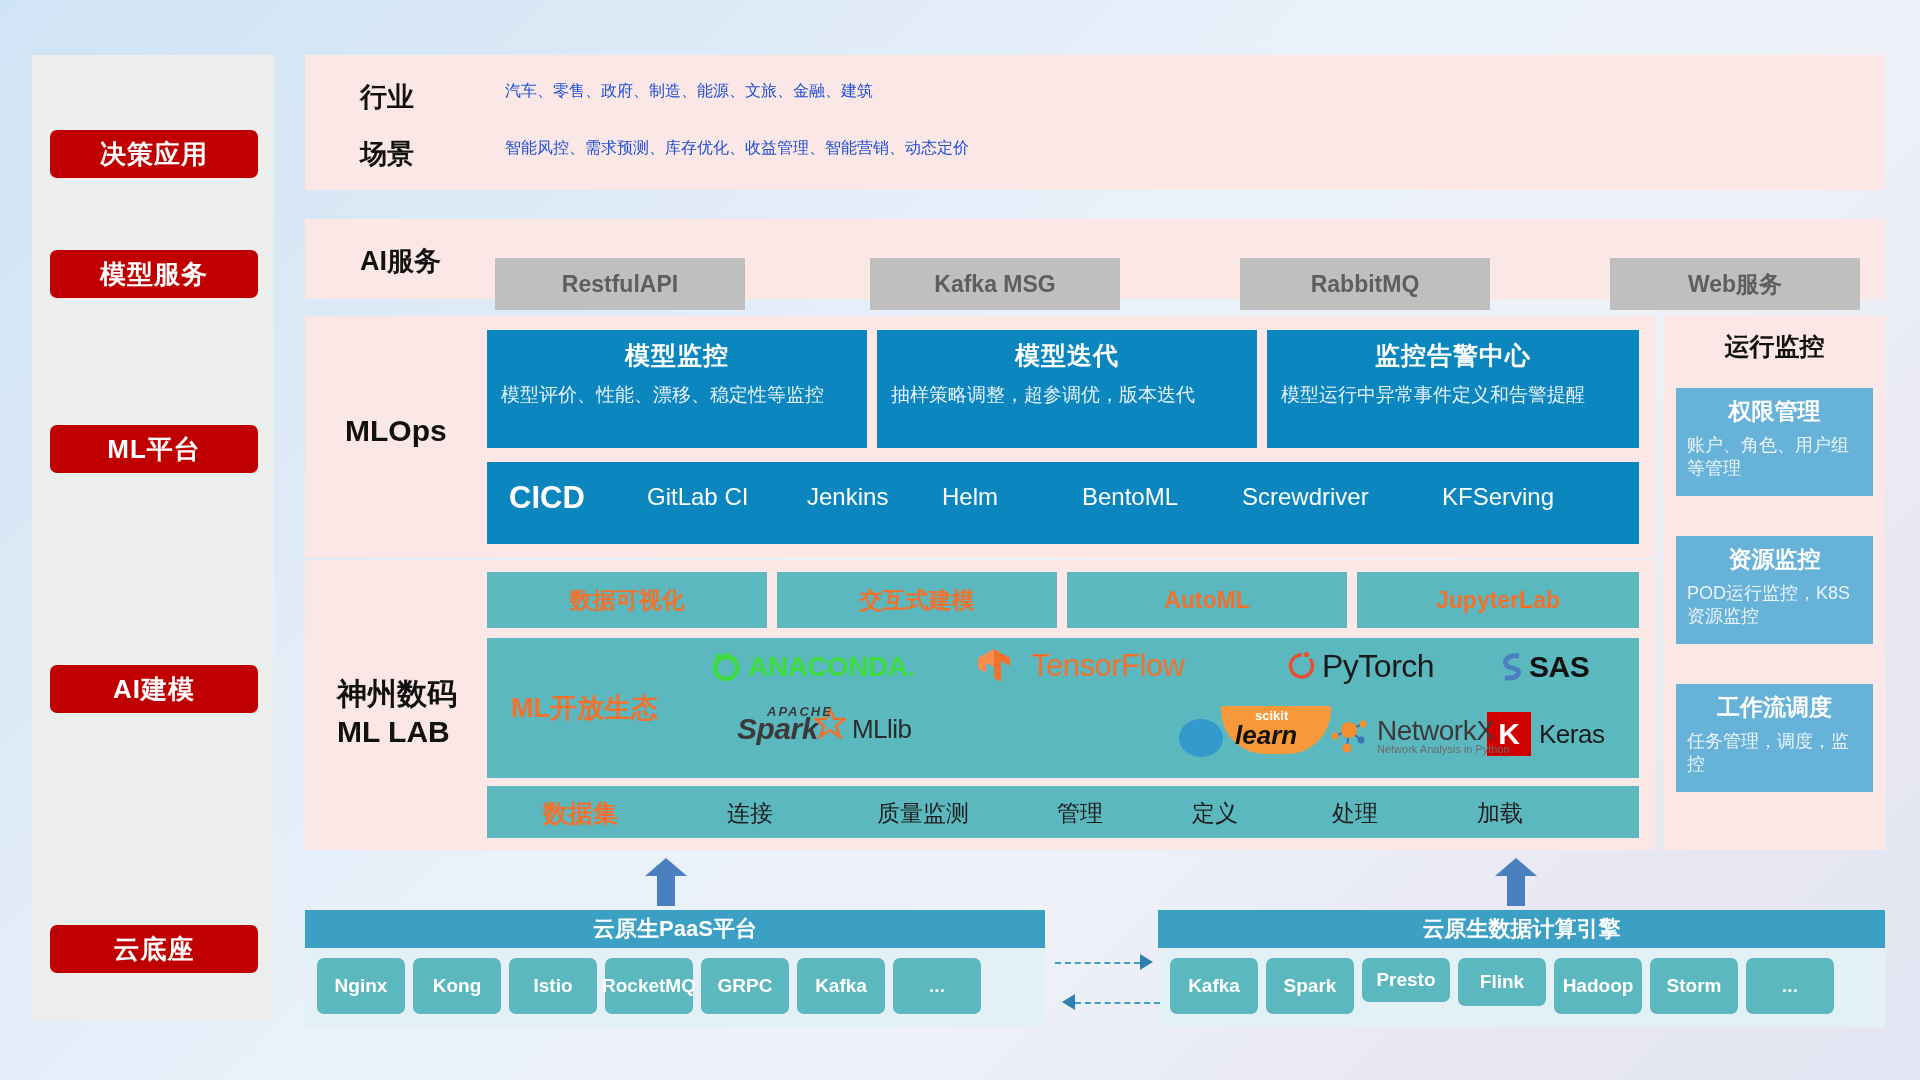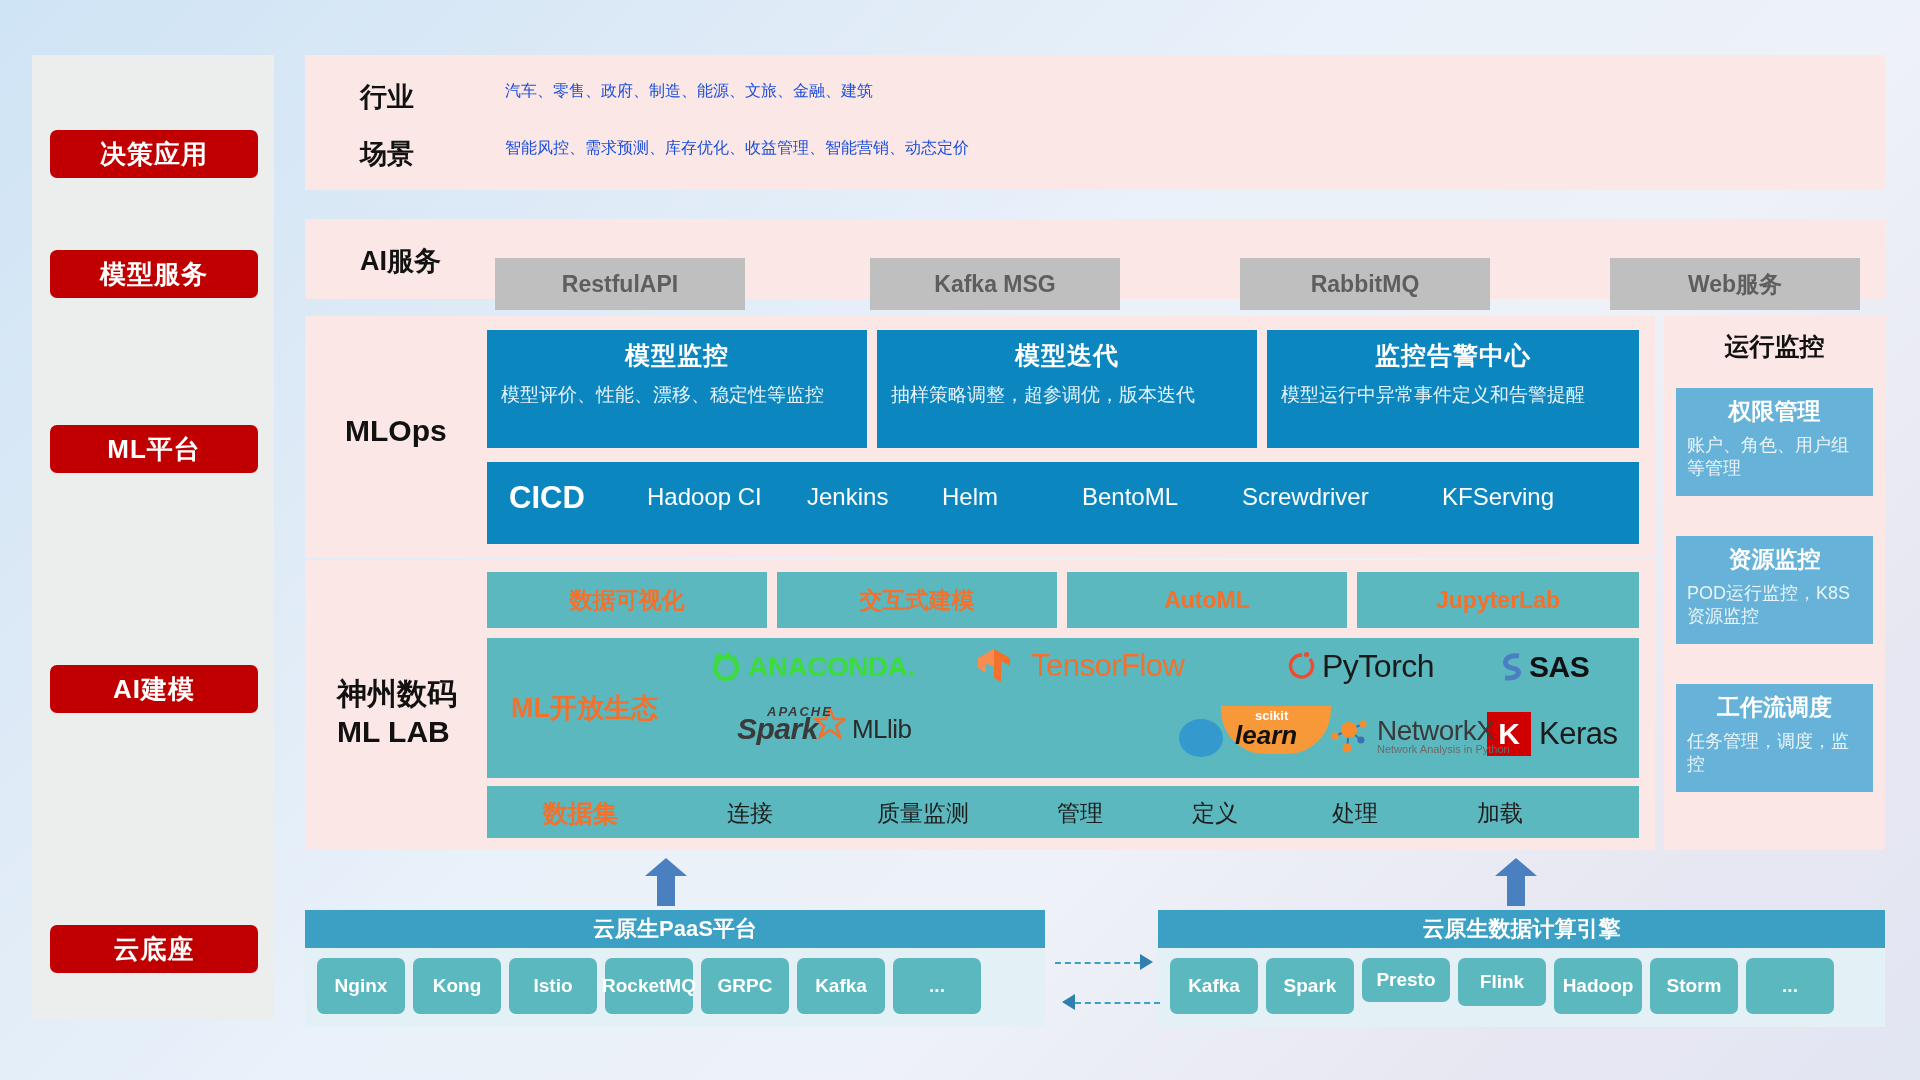--- a/index.html
+++ b/index.html
@@ -155,21 +155,21 @@
       <h4>模型迭代</h4>
       <p>抽样策略调整，超参调优，版本迭代</p>
     </div>
     <div class="ml-card" style="left:962px;width:372px">
       <h4>监控告警中心</h4>
       <p>模型运行中异常事件定义和告警提醒</p>
     </div>
 
     <div id="cicd-bar">
       <div class="cicd-title">CICD</div>
-      <div class="cicd-item" style="left:160px">Hadoop CI</div>
+      <div class="cicd-item" style="left:160px">GitLab CI</div>
       <div class="cicd-item" style="left:320px">Jenkins</div>
       <div class="cicd-item" style="left:455px">Helm</div>
       <div class="cicd-item" style="left:595px">BentoML</div>
       <div class="cicd-item" style="left:755px">Screwdriver</div>
       <div class="cicd-item" style="left:955px">KFServing</div>
     </div>
   </div>
 
   <div class="band" id="band4">
     <div class="band-side-lbl" style="left:32px;top:115px;line-height:1.25">
@@ -231,21 +231,21 @@
         <svg width="60" height="52" viewBox="0 0 60 52">
             <ellipse cx="24" cy="30" rx="22" ry="19" fill="#3499cd"></ellipse>
           </svg>
         <div style="position:absolute;left:44px;top:-2px;width:110px;height:48px;background:#f89939;border-radius:0 0 44px 44px;"></div>
         <span style="position:absolute;left:78px;top:0px;color:#fff;font-size:13px;font-weight:bold;">scikit</span>
         <span style="position:absolute;left:58px;top:12px;color:#111;font-size:26px;font-style:italic;font-weight:bold;">learn</span>
       </div>
 
       <div class="logo" style="left:1000px;top:74px;">
         <div style="width:44px;height:44px;background:#d00000;display:flex;align-items:center;justify-content:center;color:#fff;font-size:30px;font-weight:bold;">K</div>
-        <span class="logo-txt" style="color:#1a1a1a;font-size:31px;margin-left:8px;font-weight:normal;">Keras</span>
+        <span class="logo-txt" style="color:#1a1a1a;font-size:26px;margin-left:8px;font-weight:normal;">Keras</span>
       </div>
 
       <div class="logo" style="left:838px;top:74px;">
         <svg width="48" height="46" viewBox="0 0 48 46">
           <line x1="10" y1="24" x2="24" y2="18" stroke="#3d6fb5" stroke-width="2"></line>
           <line x1="24" y1="18" x2="38" y2="12" stroke="#3d6fb5" stroke-width="2"></line>
           <line x1="24" y1="18" x2="36" y2="28" stroke="#3d6fb5" stroke-width="2"></line>
           <line x1="24" y1="18" x2="22" y2="36" stroke="#3d6fb5" stroke-width="2"></line>
           <circle cx="24" cy="18" r="8" fill="#f68d2e"></circle>
           <circle cx="10" cy="24" r="3.5" fill="#f68d2e"></circle>

